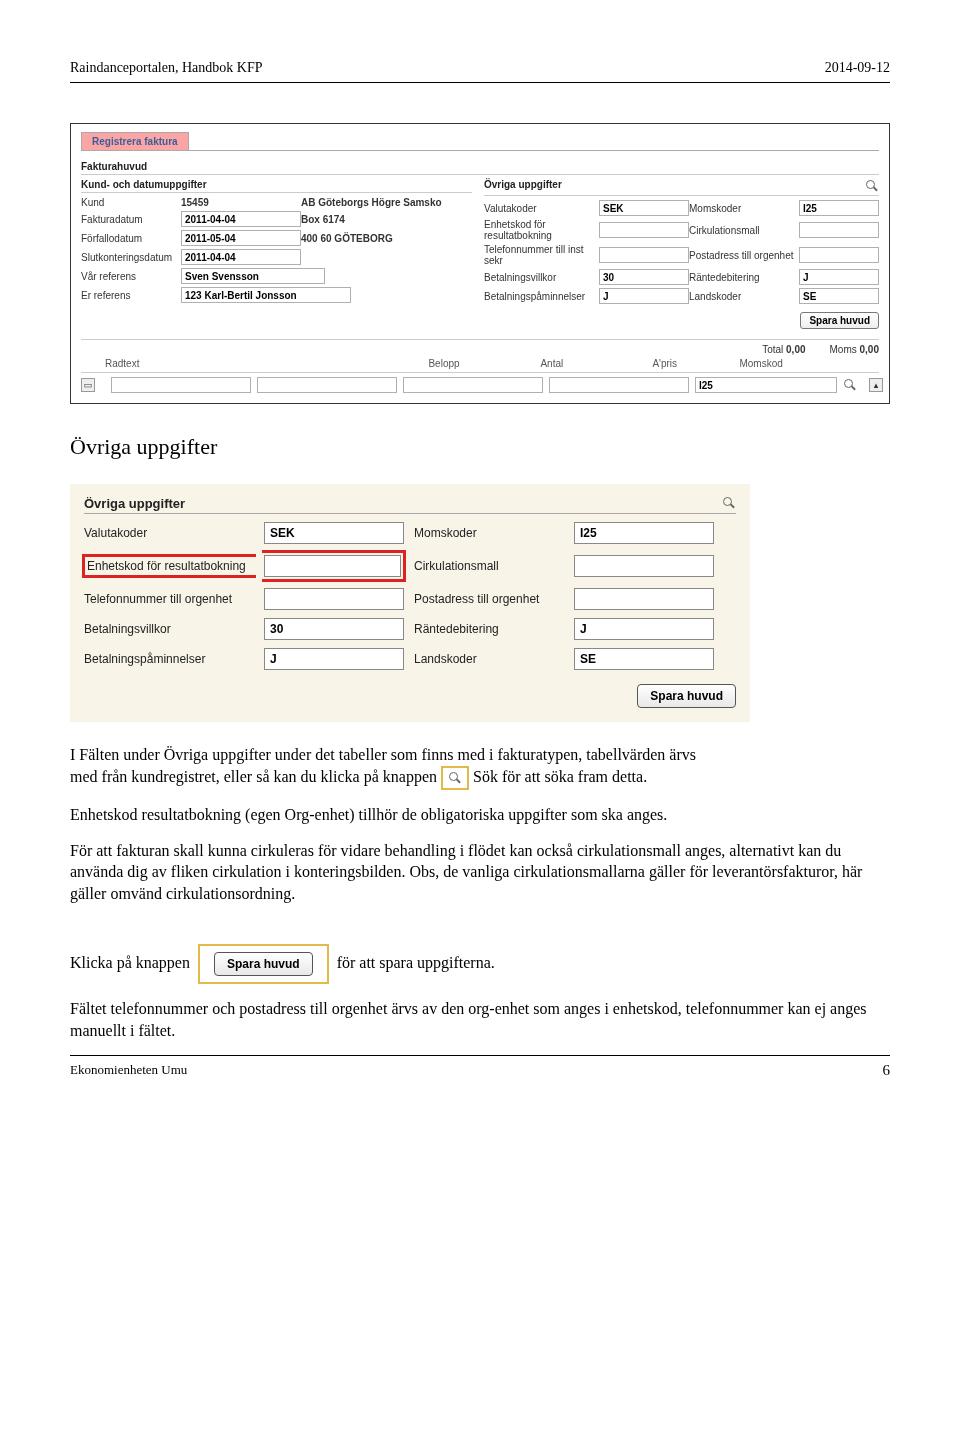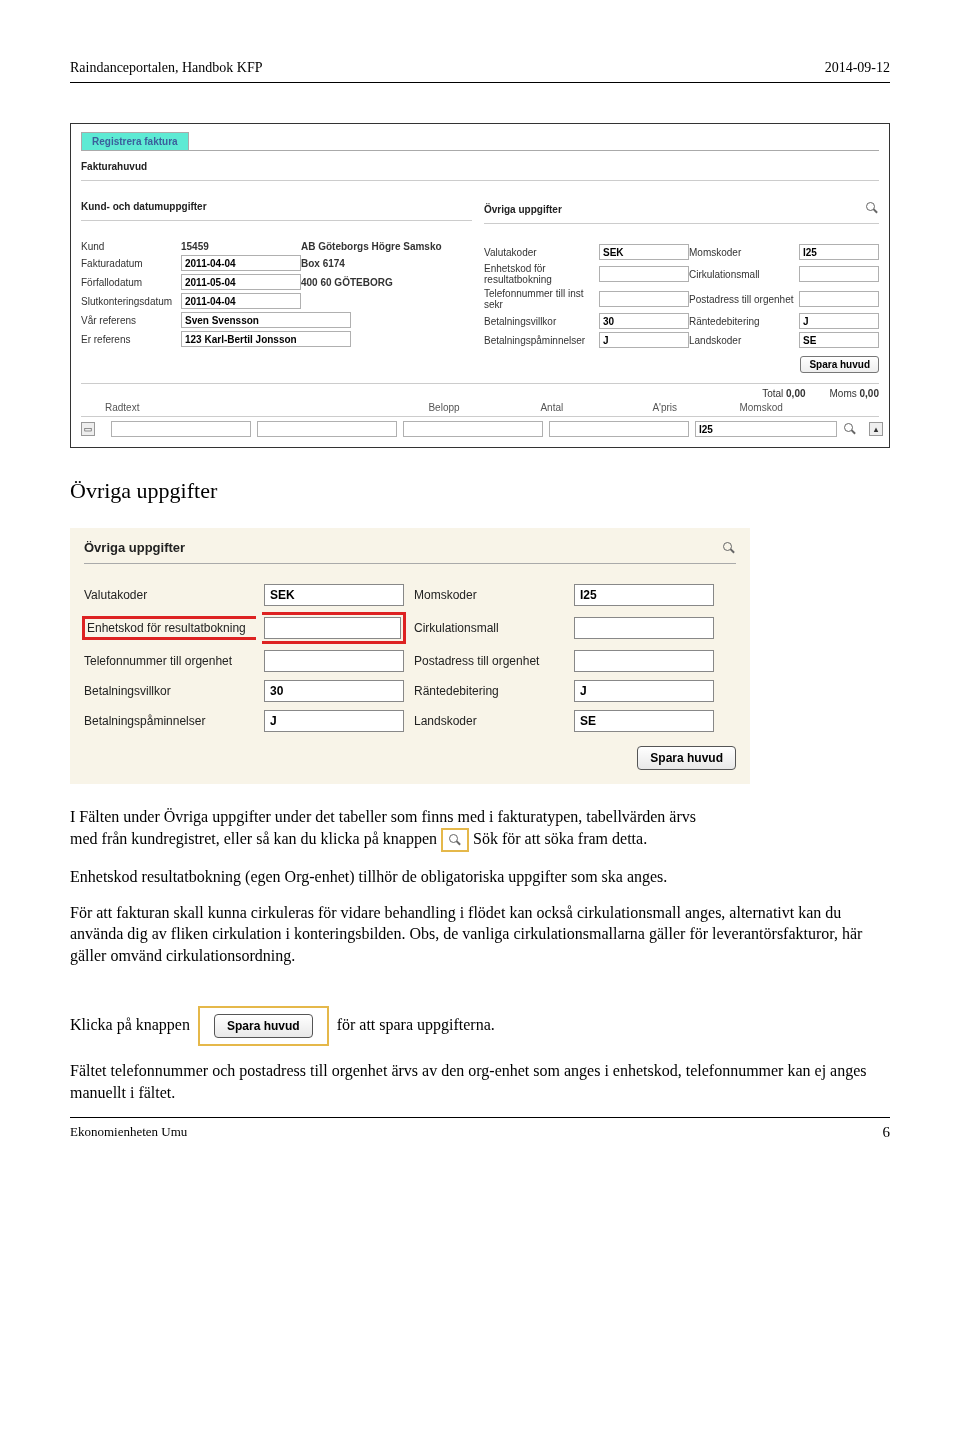--- a/index.html
+++ b/index.html
@@ -35,34 +35,34 @@
     font-size: 10px;
     color: #333;
     padding: 8px 10px 10px 10px;
     margin-bottom: 30px;
   }
   .tab {
     display: inline-block;
     border: 1px solid #aaa;
     border-bottom: none;
     padding: 3px 10px;
-    background: #5eead4;
+    background: #fca5a5;
     font-weight: bold;
     color: #3b5f9b;
   }
   .tabline { border-bottom: 1px solid #aaa; margin-bottom: 10px; }
   .section-head {
     font-weight: bold;
     color: #222;
     border-bottom: 1px solid #ccc;
-    padding-bottom: 8px;
-    margin-bottom: 20px;
+    padding-bottom: 2px;
+    margin-bottom: 4px;
     display: flex;
     justify-content: space-between;
-    align-items: flex-end;
+    align-items: flex-start;
   }
   .fakturahuvud-row { margin-bottom: 12px; }
   .fakturahuvud-row span { margin-right: 4px; }
   .bold { font-weight: bold; }
   .cols { display: flex; gap: 12px; }
   .left-col { flex: 1.18; }
   .right-col { flex: 1; }
   .kv-grid3 { display: grid; grid-template-columns: 100px 120px 160px; row-gap: 3px; align-items: center; }
   .rgrid { display: grid; grid-template-columns: 115px 90px 110px 80px; row-gap: 3px; align-items: center; }
   .inp {
@@ -230,21 +230,21 @@
 
         <span>Förfallodatum</span>
         <input class="inp" value="2011-05-04" style="">
         <span class="bold">400 60 GÖTEBORG</span>
 
         <span>Slutkonteringsdatum</span>
         <input class="inp" value="2011-04-04" style="">
         <span></span>
 
         <span>Vår referens</span>
-        <input class="inp" style="grid-column: 2 / span 2; width: 170px;" value="Sven Svensson">
+        <input class="inp" style="grid-column: 2 / span 2; width: 144px;" value="Sven Svensson">
 
         <span>Er referens</span>
         <input class="inp" style="grid-column: 2 / span 2; width: 170px;" value="123 Karl-Bertil Jonsson">
       </div>
     </div>
 
     <div class="right-col">
       <div class="section-head">
         <span>Övriga uppgifter</span>
         <span class="search-glyph"></span>

